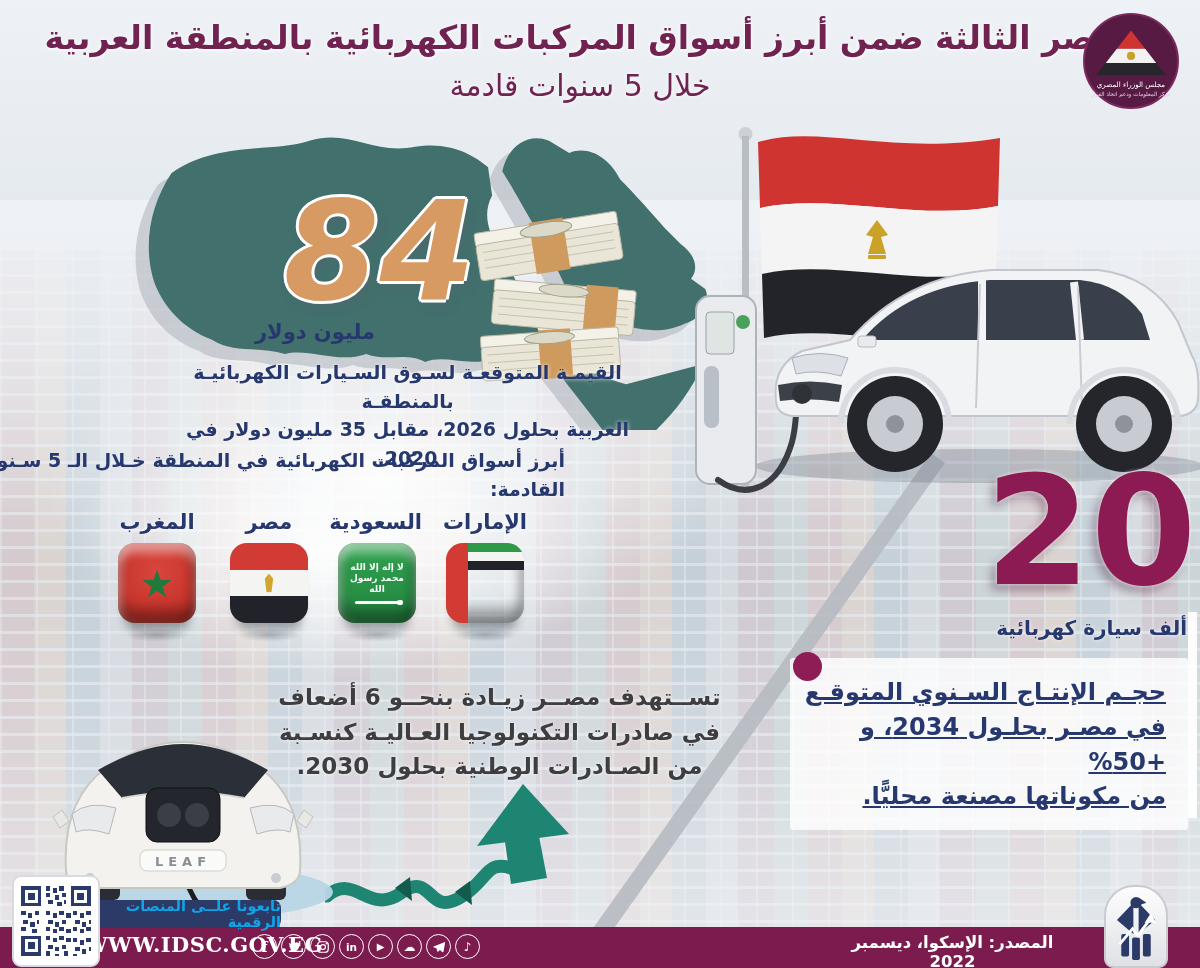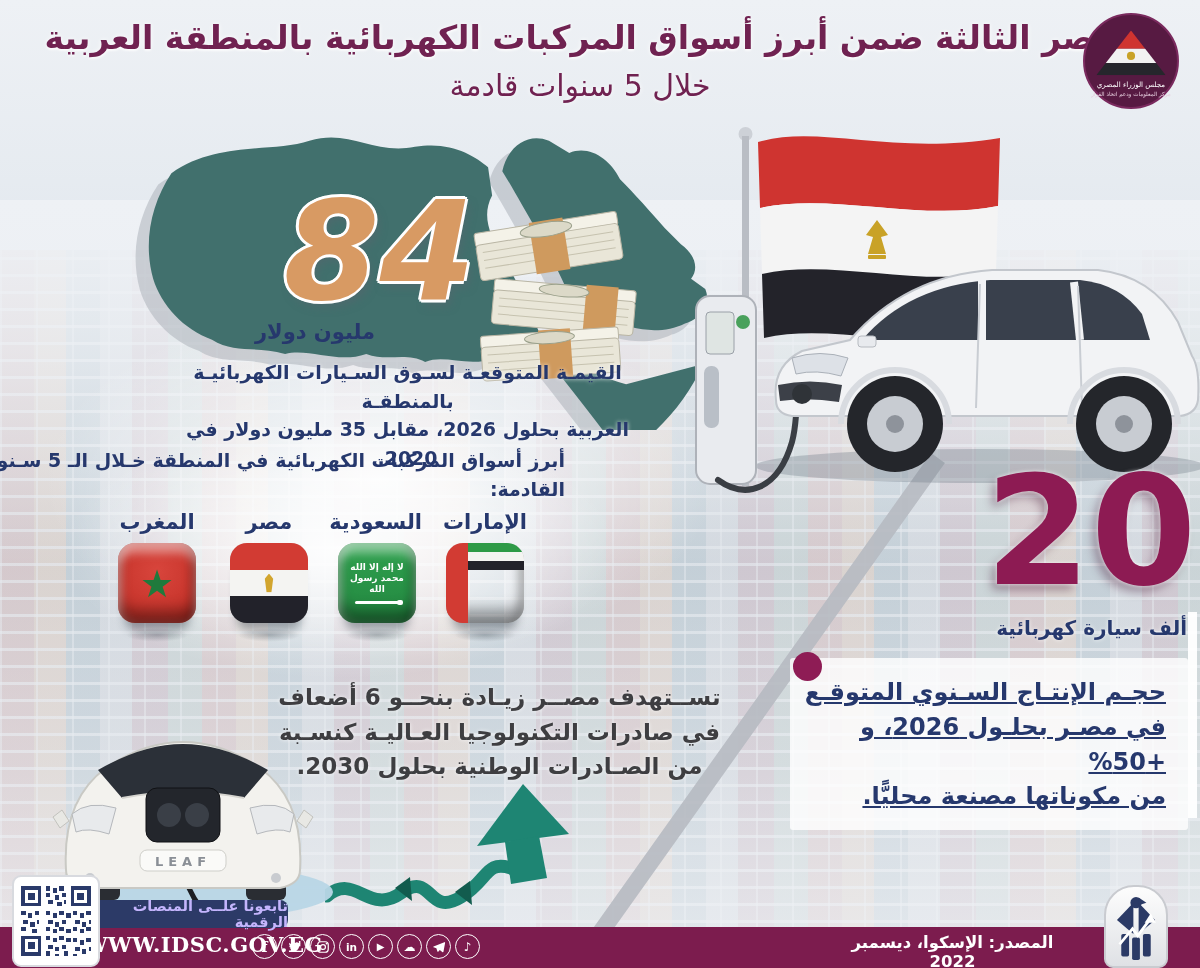--- a/index.html
+++ b/index.html
@@ -73,22 +73,22 @@
   .infobox{left:790px;top:658px;width:398px;background:rgba(255,255,255,.80);border-radius:3px;
     padding:17px 22px 16px 14px;box-sizing:border-box;text-align:right;direction:rtl;
     font-size:24px;line-height:1.45;font-weight:bold;color:#26386d;text-decoration:underline;}
   .wstrip{left:1188px;top:612px;width:9px;height:206px;background:rgba(255,255,255,.95);}
   .dot{left:793px;top:652px;width:29px;height:29px;border-radius:50%;background:#8e1c55;}
 
   .exports{left:272px;top:680px;width:455px;text-align:center;font-size:23px;line-height:1.5;
     font-weight:bold;color:#3e3e41;direction:rtl;text-shadow:0 0 4px rgba(255,255,255,.75);}
 
   
-  .follow{left:90px;top:900px;width:198px;height:28px;background:#2c3a67;border-radius:8px;
-    color:#c4b5fd;font-size:14.5px;font-weight:bold;display:flex;align-items:center;justify-content:center;
+  .follow{left:83px;top:900px;width:198px;height:28px;background:#2c3a67;border-radius:8px;
+    color:#0ea5e9;font-size:14.5px;font-weight:bold;display:flex;align-items:center;justify-content:center;
     direction:rtl;}
   .bar{left:0;top:927px;width:1200px;height:41px;background:#7c1c4e;}
   .www{left:84px;top:932px;font-family:"DejaVu Serif",serif;font-size:21px;font-weight:bold;color:#fff;
     letter-spacing:.5px;}
   .social{left:252px;top:934px;display:flex;gap:4px;}
   .sicon{width:25px;height:25px;border-radius:50%;border:1.6px solid #fff;box-sizing:border-box;
     display:flex;align-items:center;justify-content:center;color:#fff;font-size:12px;font-weight:bold;}
   .sicon svg{display:block;}
   .source{left:850px;top:933px;width:205px;text-align:center;font-size:16.5px;font-weight:bold;color:#fff;
     direction:rtl;}
@@ -262,21 +262,21 @@
       <span class="ma-star">★</span>
     </div>
     <div class="flag-refl"></div>
   </div>
 
   <div class="abs num20">20</div>
   <div class="abs unit20">ألف سيارة كهربائية</div>
   <div class="abs wstrip"></div>
   <div class="abs infobox">
     <div>حجـم الإنتـاج السـنوي المتوقـع</div>
-    <div>في مصـر بحلـول 2026، و +50%</div>
+    <div>في مصـر بحلـول 2034، و +50%</div>
     <div>من مكوناتها مصنعة محليًّا.</div>
   </div>
   <div class="abs dot"></div>
 
   <div class="abs exports">
     <div>تســتهدف مصــر زيـادة بنحــو 6 أضعاف</div>
     <div>في صادرات التكنولوجيا العـاليـة كنسـبة</div>
     <div>من الصـادرات الوطنية بحلول 2030.</div>
   </div>
 

